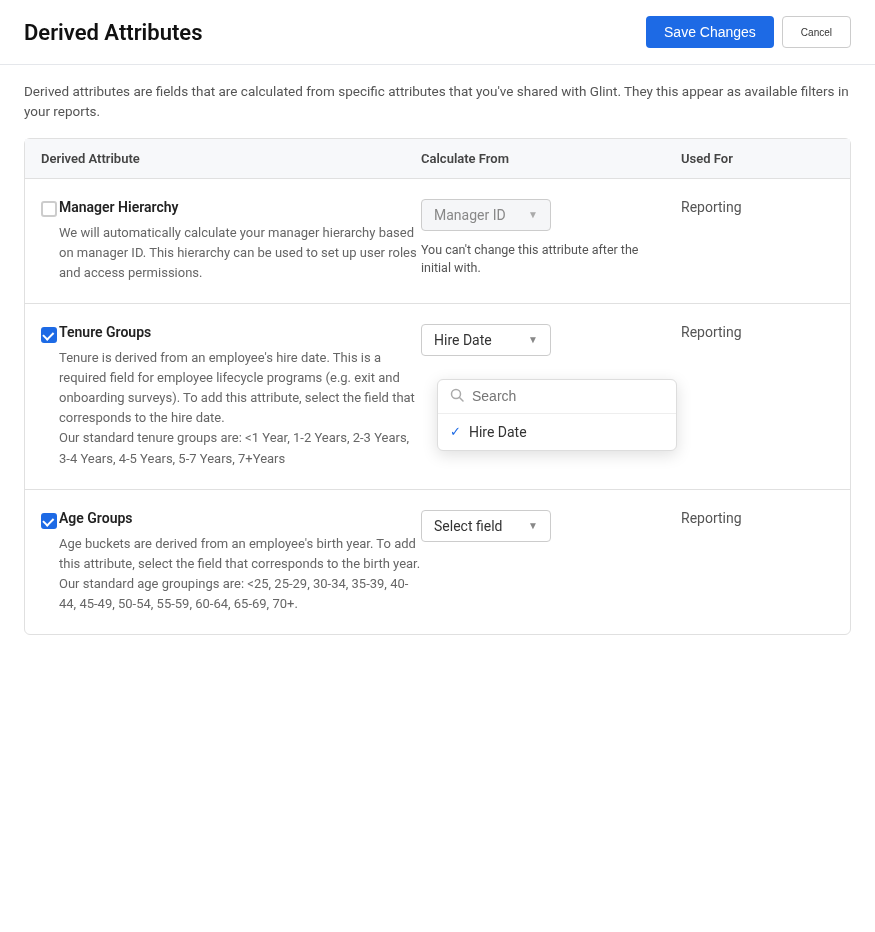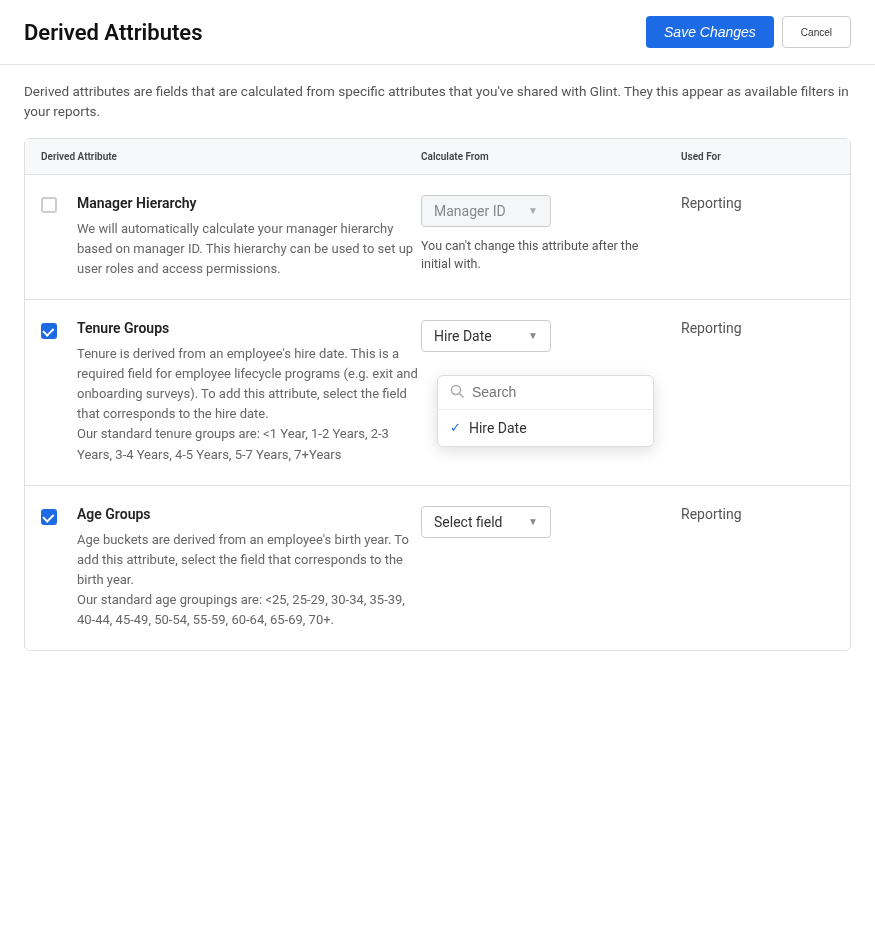--- a/index.html
+++ b/index.html
@@ -29,21 +29,20 @@
     }
     .btn-save {
       background: #1d6ae5;
       color: #fff;
       border: none;
       border-radius: 4px;
       padding: 8px 18px;
       font-size: 14px;
       font-weight: 500;
       cursor: pointer;
-      font-style: italic;
     }
     .btn-cancel {
       background: #fff;
       color: #333;
       border: 1px solid #ccc;
       border-radius: 4px;
       padding: 8px 18px;
       font-size: 10px;
       font-weight: 500;
       cursor: pointer;
@@ -62,38 +61,38 @@
     }
     .table-header {
       display: grid;
       grid-template-columns: 380px 260px 1fr;
       background: #f7f8fa;
       border-bottom: 1px solid #e0e0e0;
       padding: 12px 16px;
     }
     .table-header-cell {
       font-weight: 600;
-      font-size: 10px;
+      font-size: 13px;
       color: #444;
     }
     .table-row {
       display: grid;
       grid-template-columns: 380px 260px 1fr;
       border-bottom: 1px solid #e0e0e0;
       padding: 20px 16px;
       align-items: start;
       position: relative;
     }
     .table-row:last-child {
       border-bottom: none;
     }
     .row-left {
       display: flex;
       align-items: flex-start;
-      gap: 20px;
+      gap: 2px;
     }
     .checkbox-wrapper {
       margin-top: 2px;
     }
     .checkbox {
       width: 16px;
       height: 16px;
       border: 2px solid #ccc;
       border-radius: 3px;
       cursor: pointer;
@@ -160,21 +159,21 @@
     }
     .used-for-cell {
       color: #555;
       font-size: 14px;
     }
     
     .dropdown-menu {
       position: absolute;
       top: 55px;
       left: 16px;
-      width: 217px;
+      width: 240px;
       background: #fff;
       border: 1px solid #ddd;
       border-radius: 6px;
       box-shadow: 0 4px 16px rgba(0,0,0,0.13);
       z-index: 100;
     }
     .dropdown-search {
       display: flex;
       align-items: center;
       gap: 8px;

